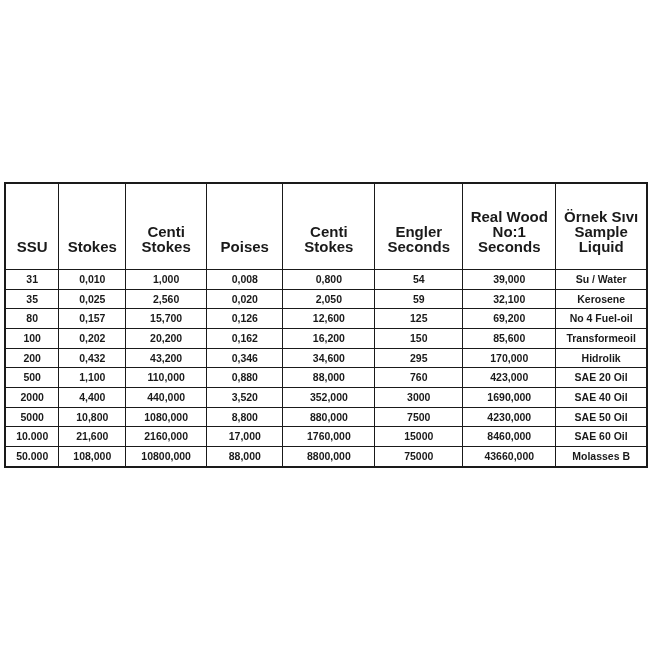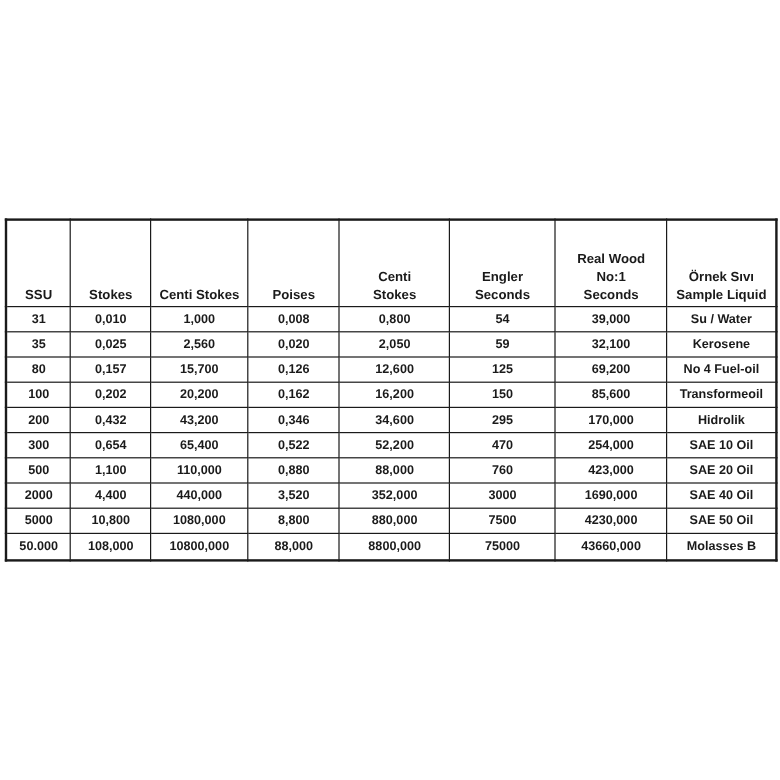--- a/index.html
+++ b/index.html
@@ -35,22 +35,22 @@
     text-align: center;
     padding: 0;
     overflow: hidden;
   }
   table.viscosity {
     border: 2px solid #1a1a1a;
   }
   table.viscosity thead th {
     height: 70px;
     vertical-align: bottom;
-    padding-bottom: 1px;
-    font-size: 11px;
+    padding-bottom: 15px;
+    font-size: 15px;
     font-weight: bold;
     line-height: 15px;
     white-space: pre-line;
   }
   table.viscosity tbody td {
     vertical-align: middle;
     font-size: 10.5px;
     font-weight: bold;
     line-height: 1;
     white-space: nowrap;
@@ -133,30 +133,20 @@
           <td>200</td>
           <td>0,432</td>
           <td>43,200</td>
           <td>0,346</td>
           <td>34,600</td>
           <td>295</td>
           <td>170,000</td>
           <td>Hidrolik</td>
         </tr>
         <tr>
-          <td>300</td>
-          <td>0,654</td>
-          <td>65,400</td>
-          <td>0,522</td>
-          <td>52,200</td>
-          <td>470</td>
-          <td>254,000</td>
-          <td>SAE 10 Oil</td>
-        </tr>
-        <tr>
           <td>500</td>
           <td>1,100</td>
           <td>110,000</td>
           <td>0,880</td>
           <td>88,000</td>
           <td>760</td>
           <td>423,000</td>
           <td>SAE 20 Oil</td>
         </tr>
         <tr>
@@ -173,20 +163,30 @@
           <td>5000</td>
           <td>10,800</td>
           <td>1080,000</td>
           <td>8,800</td>
           <td>880,000</td>
           <td>7500</td>
           <td>4230,000</td>
           <td>SAE 50 Oil</td>
         </tr>
         <tr>
+          <td>10.000</td>
+          <td>21,600</td>
+          <td>2160,000</td>
+          <td>17,000</td>
+          <td>1760,000</td>
+          <td>15000</td>
+          <td>8460,000</td>
+          <td>SAE 60 Oil</td>
+        </tr>
+        <tr>
           <td>50.000</td>
           <td>108,000</td>
           <td>10800,000</td>
           <td>88,000</td>
           <td>8800,000</td>
           <td>75000</td>
           <td>43660,000</td>
           <td>Molasses B</td>
         </tr>
       </tbody>

